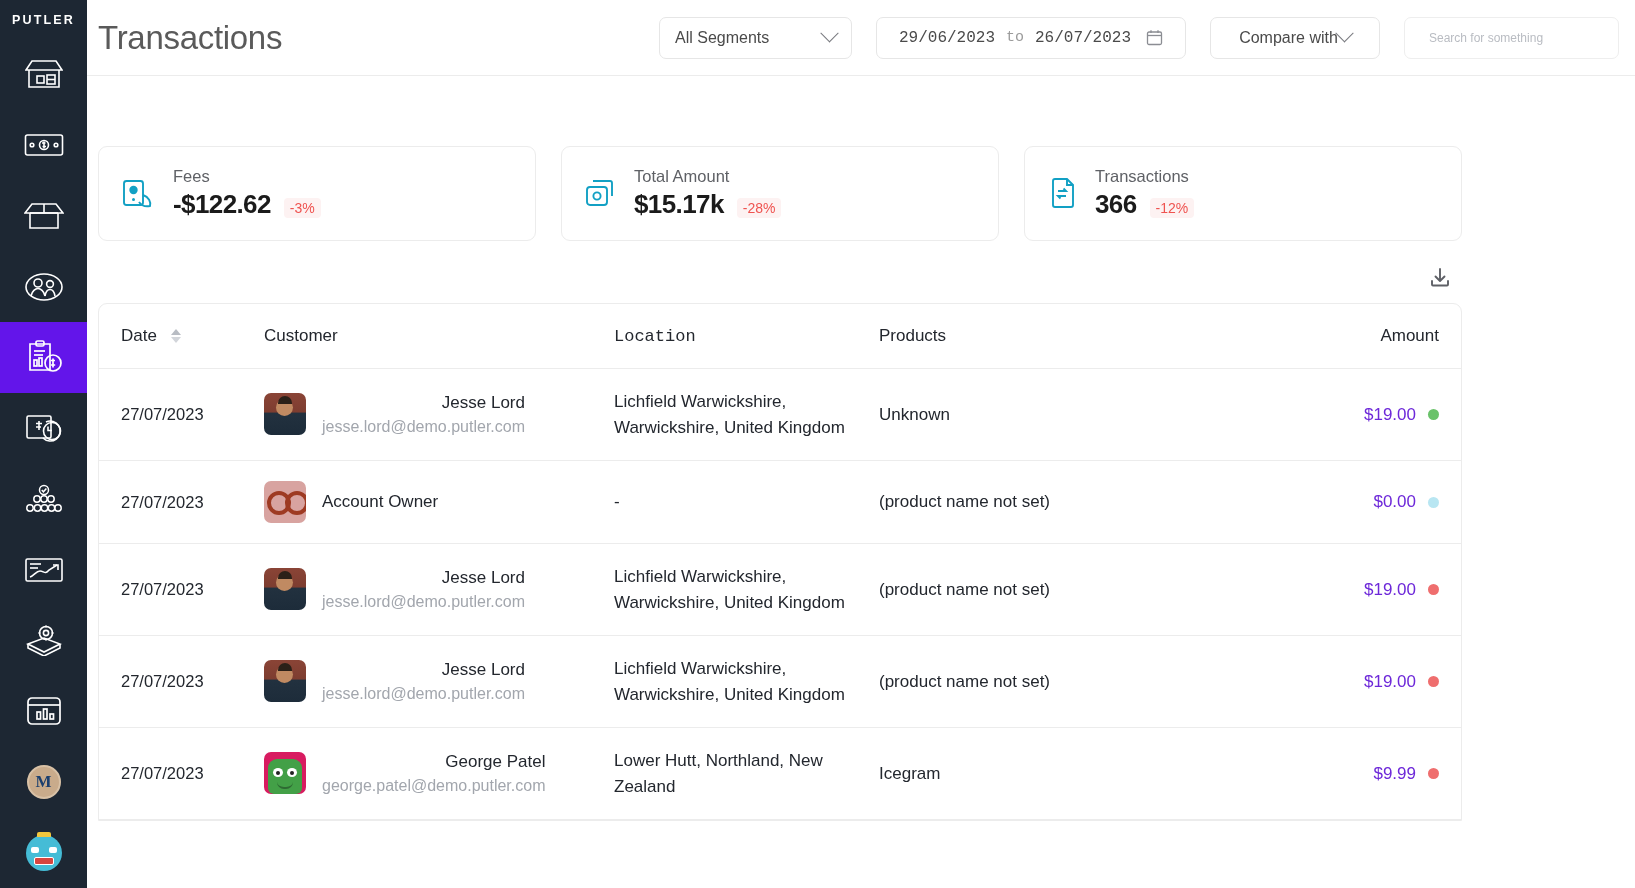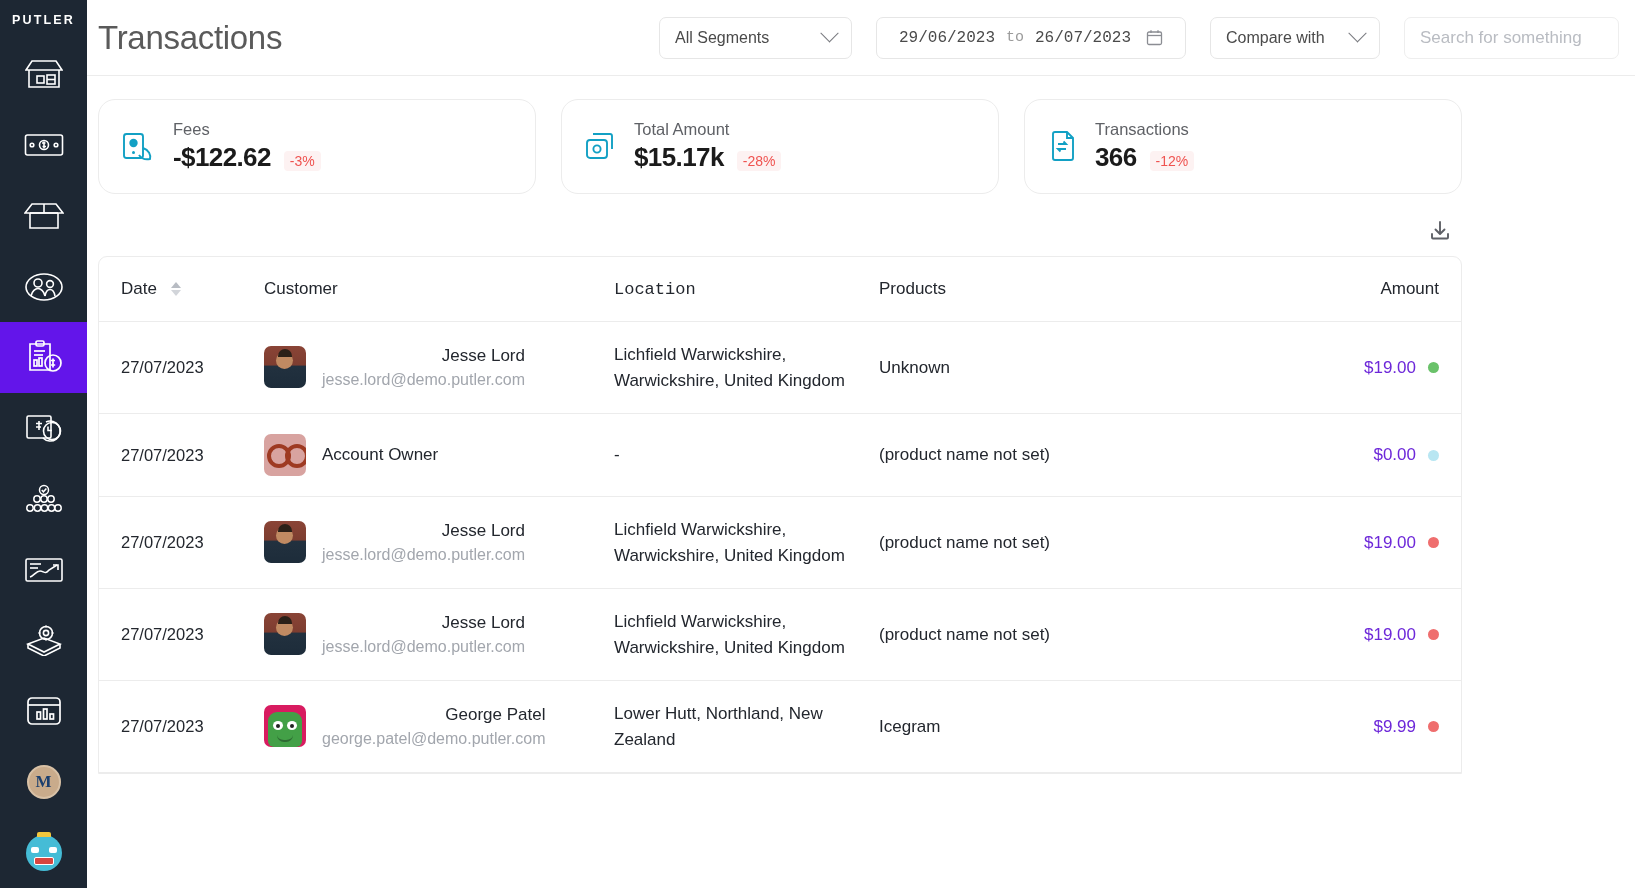--- a/index.html
+++ b/index.html
@@ -81,37 +81,38 @@
     border-radius: 7px;
     background: #ffffff;
     display: flex; align-items: center;
     padding: 0 15px;
     font-size: 16px; color: #4a4a4a;
     cursor: pointer;
     white-space: nowrap;
   }
   .ctrl.segments { width: 193px; justify-content: space-between; }
   .ctrl.daterange { width: 310px; justify-content: center; gap: 11px; font-family: Liberation Mono, monospace; }
-  .ctrl.compare { width: 170px; justify-content: space-between; }
+  .ctrl.compare { width: 170px; justify-content: center; }
   .ctrl.search { width: 215px; border-color: #eeeeee; cursor: text; }
-  .ctrl.search .ph { color: #b9bcc2; font-size: 17px; }
+  .ctrl.search .ph { color: #b9bcc2; font-size: 12px; margin-left: 9px; }
   .date-sep { color: #9b9b9b; font-size: 15px; }
   .chev { width: 13px; height: 13px; border-right: 1.6px solid #77797e; border-bottom: 1.6px solid #77797e; transform: rotate(45deg) translate(-3px,-3px); }
 
   
   .kpis { display: flex; gap: 25px; padding: 23px 0 0 11px; }
   .kpi {
     flex: 1;
     height: 95px;
     border: 1px solid #ececec;
-    border-radius: 17px;
+    border-radius: 9px;
     background: #ffffff;
     display: flex; align-items: center;
     padding: 0 22px;
     gap: 18px;
+    margin-top: 47px;
   }
   .kpi:last-child { margin-right: 173px; }
   .kpi-icon { color: #12a0c4; flex: 0 0 auto; display: flex; align-items: center; }
   .kpi-label { font-size: 16.5px; color: #5f6166; margin-bottom: 3px; }
   .kpi-row { display: flex; align-items: baseline; gap: 13px; }
   .kpi-value { font-size: 26px; font-weight: bold; color: #1b1b1b; letter-spacing: -0.6px; }
   .kpi-delta { font-size: 14px; color: #ef5350; background: #fdf2f2; border-radius: 4px; padding: 2px 6px; }
 
   
   .table-tools { display: flex; justify-content: flex-end; padding: 20px 178px 8px 0; }

